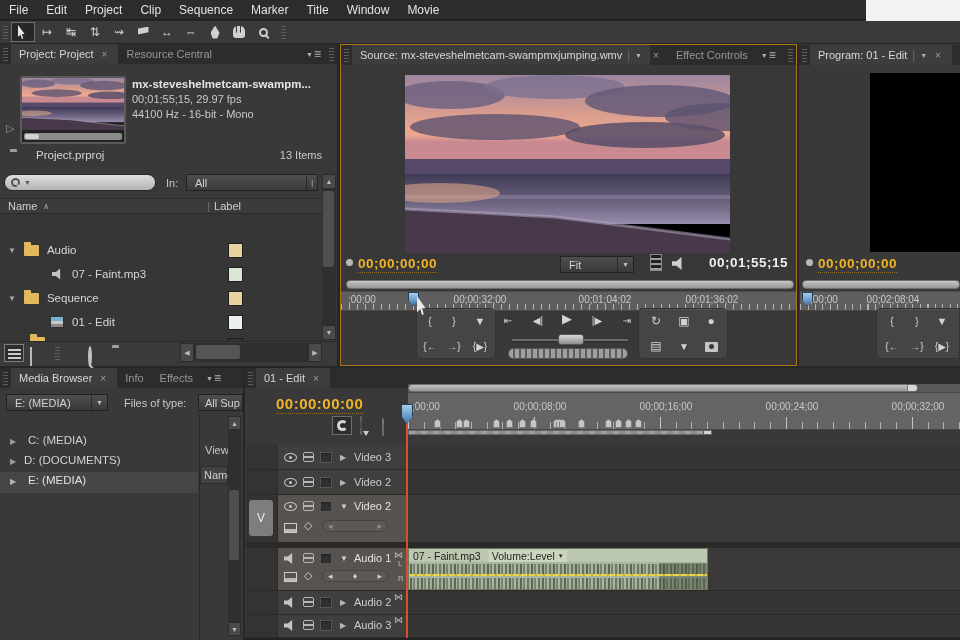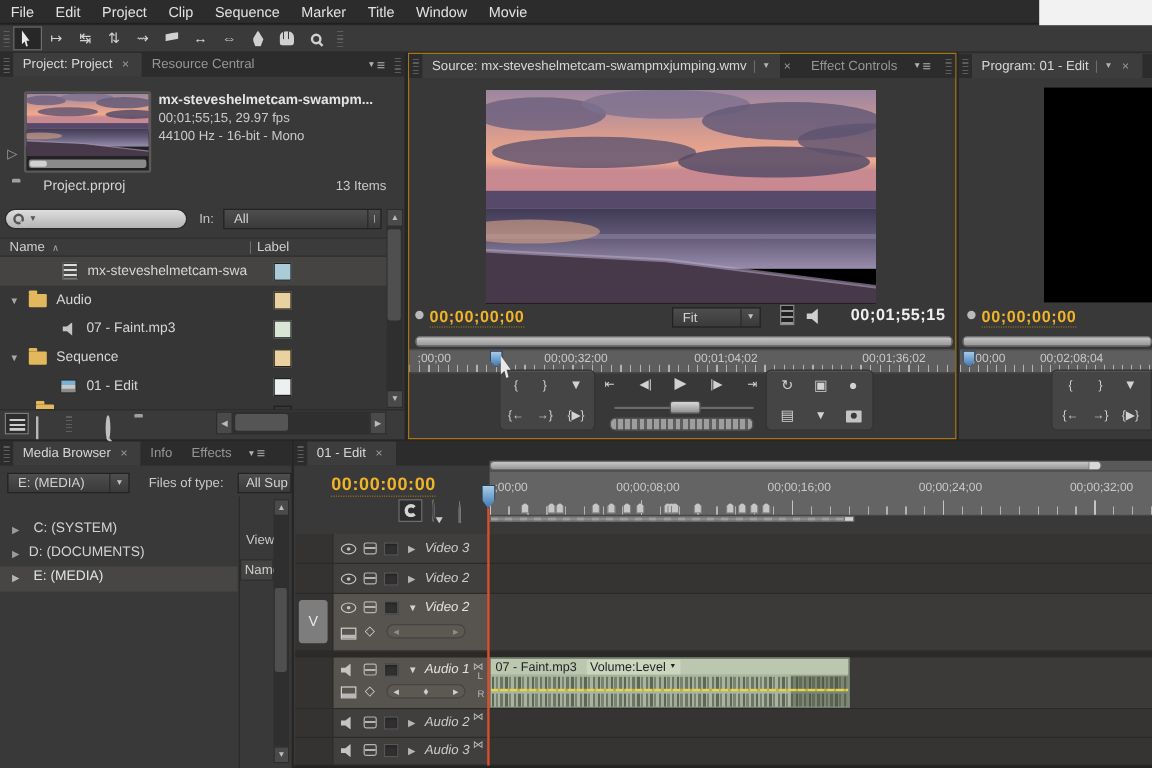--- a/index.html
+++ b/index.html
@@ -97,21 +97,21 @@
   
   .prow { position:absolute; left:0; width:322px; height:24px; display:flex; align-items:center; font-size:11.5px; color:#d6d6d6; }
   .prow .nm { margin-left:8px; }
 
   
   .thead { position:absolute; left:278px; width:130px; background:#403f3e; border-bottom:1px solid #2b2a29; border-right:1px solid #2b2a29; }
   .thead.lit { background:#57534e; }
   .tcontent { position:absolute; left:408px; width:552px; background:#353433; border-bottom:1px solid #2b2a29; }
   .tcontent.lit { background:#3c3a38; }
   .lstrip { position:absolute; left:246px; width:32px; background:#343332; border-bottom:1px solid #2b2a29; border-right:1px solid #2b2a29; }
-  .tname { font-size:11px; color:#cccccc;font-style:italic; }
+  .tname { font-size:11px; color:#cccccc; }
   .hicon { position:absolute; }
   .tl-mk { position:absolute; bottom:1px; width:7px; height:9px; background:#c6c6c6; border:1px solid #7e7e7e;
            clip-path:polygon(50% 0,100% 35%,100% 100%,0 100%,0 35%); }
   .kf-pill { position:absolute; height:12px; border-radius:6px; background:#5c5852; border:1px solid #444;
              color:#8f8b85; font-size:9px; display:flex; align-items:center; justify-content:space-between; padding:0 5px; }
   .wave { background-image:repeating-linear-gradient(90deg, rgba(84,94,76,.9) 0 2px, rgba(160,170,148,.35) 2px 3px,
            rgba(106,116,96,.75) 3px 5px, rgba(170,180,158,.4) 5px 7px, rgba(92,102,84,.8) 7px 9px, rgba(150,160,140,.4) 9px 11px); }
 
   .dd { background:linear-gradient(#4e4e4e,#3a3a3a); border:1px solid #222222; display:flex; align-items:center;
         font-size:11px; color:#d2d2d2; }
@@ -249,25 +249,20 @@
   
   <div class="abs" style="left:0;top:198px;width:322px;height:16px;background:#3b3b3b;border-top:1px solid #2e2e2e;border-bottom:1px solid #2c2c2c;display:flex;align-items:center;font-size:11px;color:#cfcfcf">
     <span style="margin-left:8px">Name</span>
     <span style="margin-left:6px;font-size:8px;color:#aaa">∧</span>
     <span style="margin-left:158px;color:#6e6e6e">|</span>
     <span style="margin-left:4px">Label</span>
   </div>
   
   <div class="abs" style="left:0;top:214px;width:322px;height:127px;background:#363636"></div>
   
-  <div class="prow" style="top:214px;background:#454443">
-    <span class="i-film" style="margin-left:52px"></span>
-    <span class="nm">mx-steveshelmetcam-swa</span>
-    <span class="chip" style="position: absolute; left: 228px; background: rgb(169, 204, 216);"></span>
-  </div>
   <div class="prow" style="top:238px">
     <span style="margin-left:8px;font-size:8px;color:#a8a8a8">▼</span>
     <span class="i-folder" style="margin-left:8px"></span>
     <span class="nm">Audio</span>
     <span class="chip" style="position: absolute; left: 228px; background: rgb(233, 210, 160);"></span>
   </div>
   <div class="prow" style="top:262px">
     <span class="i-spk" style="margin-left:52px"></span>
     <span class="nm">07 - Faint.mp3</span>
     <span class="chip" style="position: absolute; left: 228px; background: rgb(217, 230, 214);"></span>
@@ -367,21 +362,21 @@
   </div>
   <span class="abs i-filmstrip" style="left:650px;top:254px"></span>
   <span class="abs i-spk" style="left:672px;top:257px;width:14px;height:13px;background:#cfcfcf"></span>
   <span class="abs tc-w" style="left:694px;top:255px;width:94px;text-align:right;font-size:13.5px;border:none">00;01;55;15</span>
   
   <div class="abs scrollpill" style="left:346px;top:280px;width:448px;height:9px"></div>
   <div class="abs ruler" style="left:341px;top:291px;width:455px;height:20px">
     <span class="rlabel" style="left:7px">;00;00</span>
     <span class="rlabel" style="left:139px;transform:translateX(-50%)">00;00;32;00</span>
     <span class="rlabel" style="left:264px;transform:translateX(-50%)">00;01;04;02</span>
-    <span class="rlabel" style="left:404px;transform:translateX(-50%)">00;01;36;02</span>
+    <span class="rlabel" style="left:371px;transform:translateX(-50%)">00;01;36;02</span>
     <div class="ticks" style="--sp:8px;background-image:repeating-linear-gradient(90deg,#b2b2b2 0 1px,transparent 1px 8px)"></div>
   </div>
   <span class="abs playhead" style="left:408px;top:292px;width:11px;height:14px"></span>
   <span class="abs ic-cursor" style="left:417px;top:296px;width:13px;height:19px;z-index:30"></span>
   
   <div class="abs cluster" style="left:416px;top:308px;width:80px;height:51px"></div>
   <span class="tbtn abs" style="left:418px;top:313px">{</span>
   <span class="tbtn abs" style="left:442px;top:313px">}</span>
   <span class="tbtn abs" style="left:468px;top:313px;font-size:11px">▼</span>
   <span class="tbtn abs" style="left:418px;top:338px">{←</span>
@@ -453,21 +448,21 @@
   </div>
   <div class="abs dd" style="left:6px;top:394px;width:102px;height:17px;padding-left:8px">
     <span>E: (MEDIA)</span>
     <span class="ddarrow">▼</span>
   </div>
   <span class="abs" style="left:124px;top:397px;font-size:11px;color:#c8c8c8">Files of type:</span>
   <div class="abs dd" style="left:198px;top:394px;width:45px;height:17px;padding-left:6px;overflow:hidden">
     <span>All Sup</span>
   </div>
   <div class="abs" style="left:10px;top:437px;font-size:8px;color:#9a9a9a">▶</div>
-  <span class="abs" style="left:28px;top:434px;font-size:11.5px;color:#d2d2d2">C: (SYSTEM)</span>
+  <span class="abs" style="left:28px;top:434px;font-size:11.5px;color:#d2d2d2">C: (MEDIA)</span>
   <div class="abs" style="left:10px;top:457px;font-size:8px;color:#9a9a9a">▶</div>
   <span class="abs" style="left:24px;top:454px;font-size:11.5px;color:#d2d2d2">D: (DOCUMENTS)</span>
   <div class="abs" style="left:0;top:472px;width:198px;height:21px;background:#474645"></div>
   <div class="abs" style="left:10px;top:477px;font-size:8px;color:#b5b5b5">▶</div>
   <span class="abs" style="left:28px;top:474px;font-size:11.5px;color:#e2e2e2">E: (MEDIA)</span>
   <div class="abs" style="left:199px;top:414px;width:1px;height:226px;background:#2a2a2a"></div>
   <span class="abs" style="left:205px;top:444px;font-size:11px;color:#c8c8c8">View</span>
   <div class="abs" style="left:200px;top:466px;width:28px;height:18px;background:#434342;border:1px solid #2c2c2c;font-size:11px;color:#cfcfcf;display:flex;align-items:center;padding-left:3px">
       <span>Name</span>
     </div>

